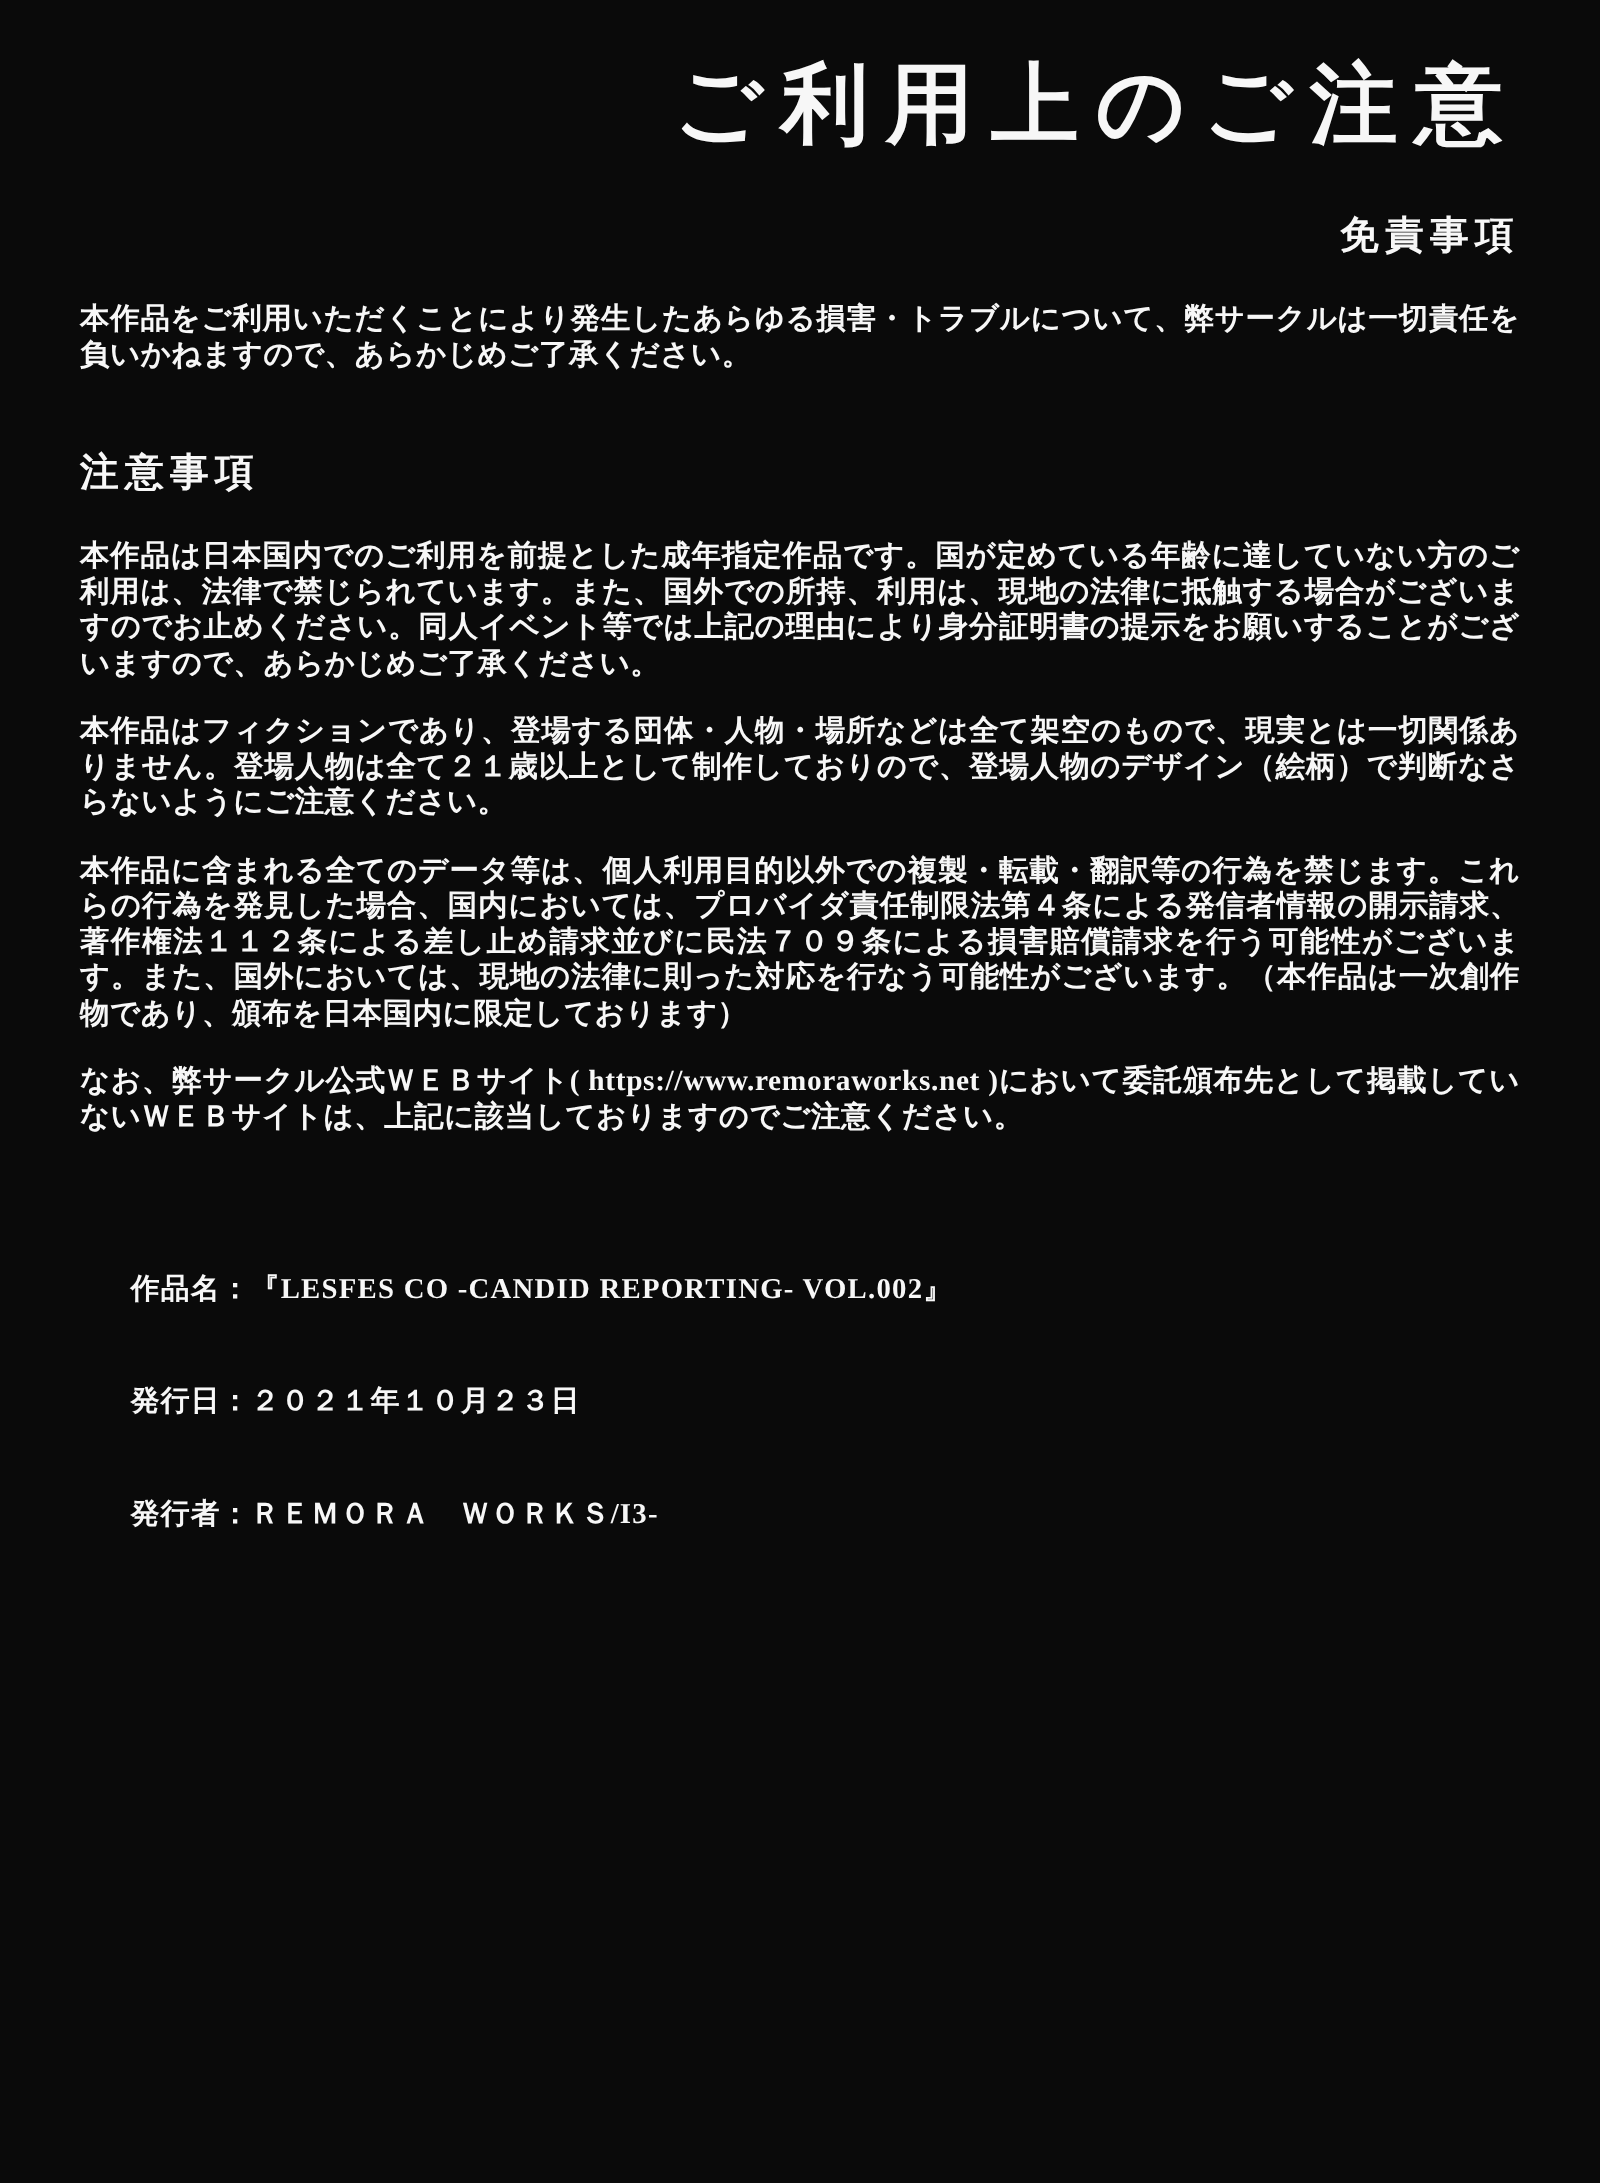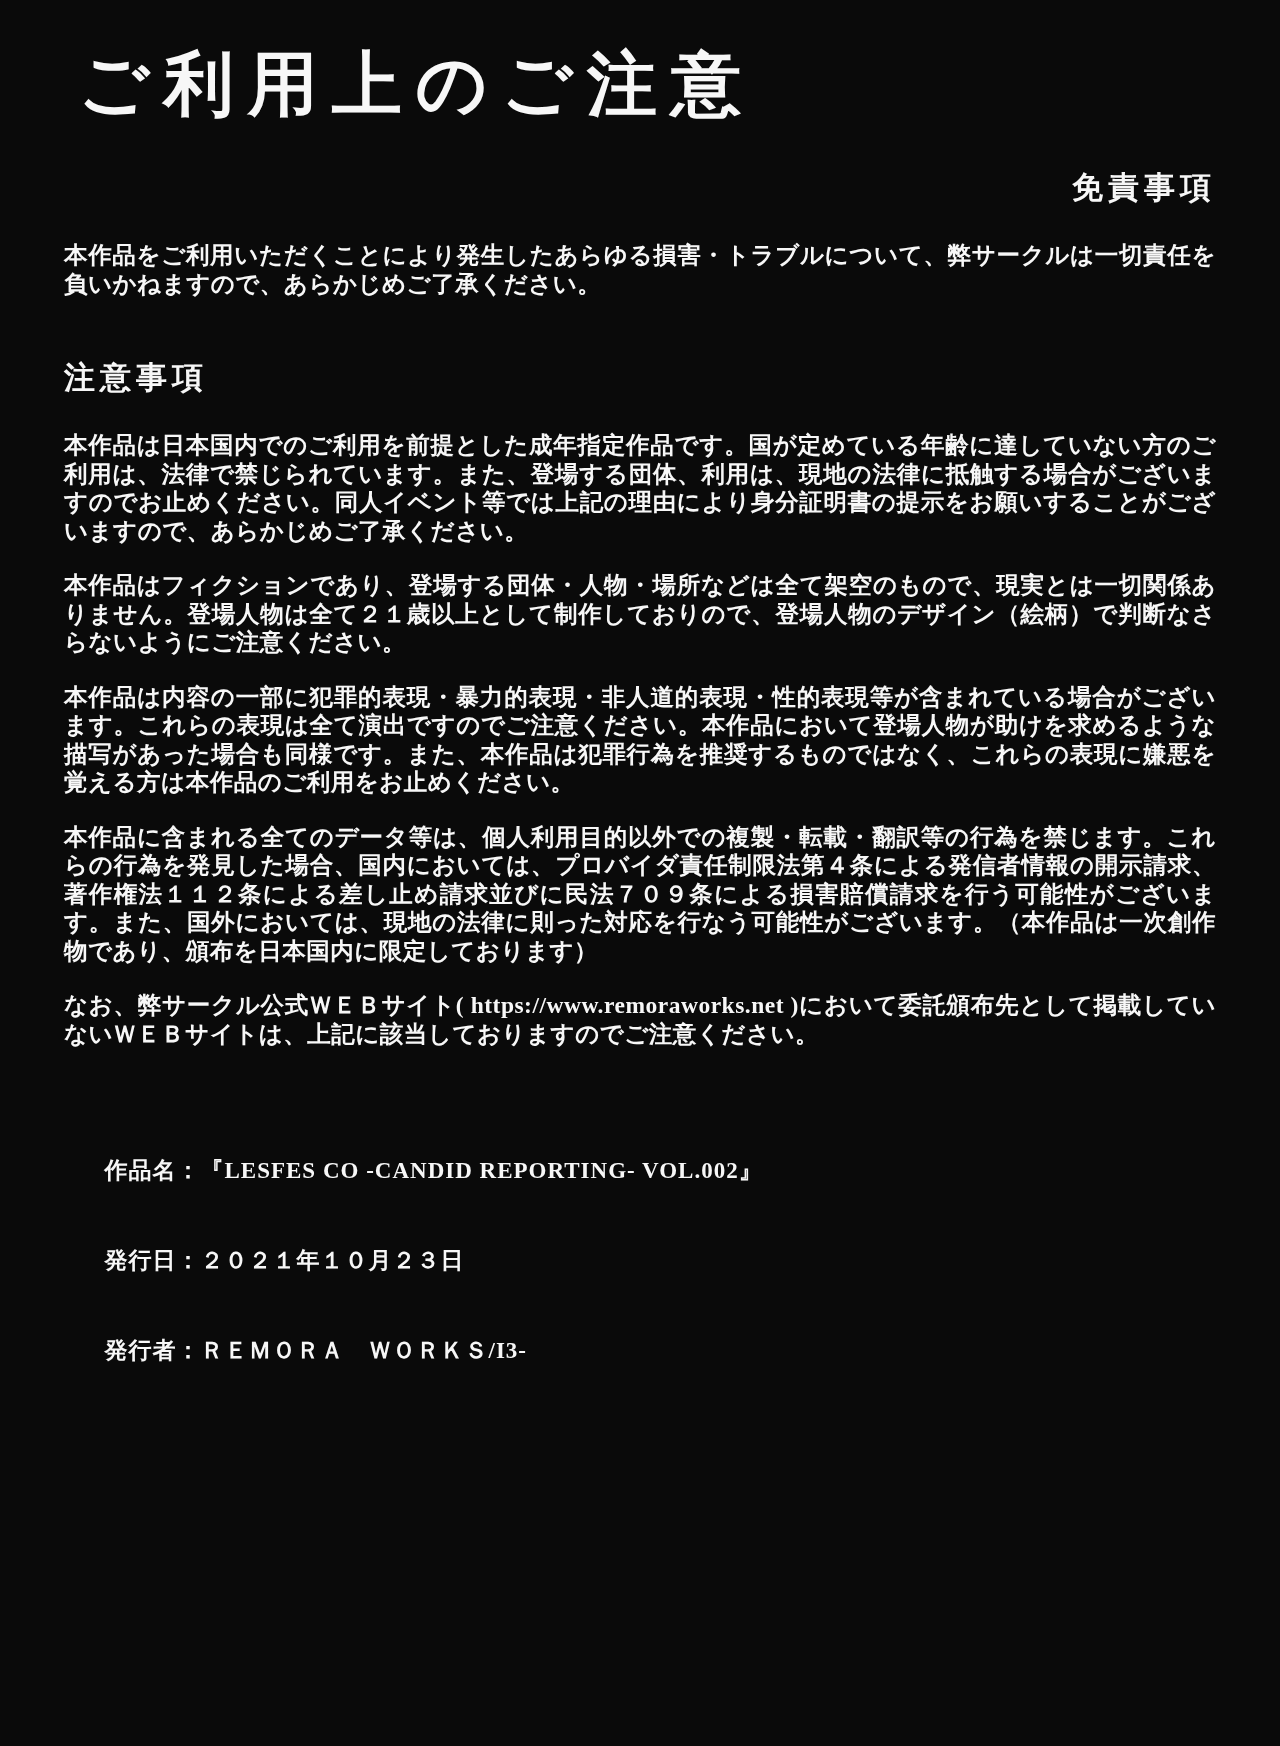--- a/index.html
+++ b/index.html
@@ -17,21 +17,21 @@
     font-family: "Liberation Serif", "DejaVu Serif", serif;
     font-weight: 700;
     overflow: hidden;
     box-sizing: border-box;
     padding: 50px 64px 0 64px;
   }
   .doc-title {
     margin: 0;
     font-size: 70px;
     line-height: 1.0;
-    text-align: left;
+    text-align: right;
     letter-spacing: 14px;
     text-indent: 14px; 
     font-weight: 700;
     white-space: nowrap;
   }
   .section { margin: 0; }
   .section-heading {
     margin: 0;
     font-size: 31px;
     line-height: 1.0;
@@ -71,23 +71,22 @@
   <div class="section sec-intro">
   </div>
 
   <div class="section sec-menseki">
     <h2 class="section-heading">免責事項</h2>
     <p class="para">本作品をご利用いただくことにより発生したあらゆる損害・トラブルについて、弊サークルは一切責任を負いかねますので、あらかじめご了承ください。</p>
   </div>
 
   <div class="section sec-chui">
     <h2 class="section-heading">注意事項</h2>
-    <p class="para">本作品は日本国内でのご利用を前提とした成年指定作品です。国が定めている年齢に達していない方のご利用は、法律で禁じられています。また、登場する団体、利用は、現地の法律に抵触する場合がございますのでお止めください。同人イベント等では上記の理由により身分証明書の提示をお願いすることがございますので、あらかじめご了承ください。</p>
+    <p class="para">本作品は日本国内でのご利用を前提とした成年指定作品です。国が定めている年齢に達していない方のご利用は、法律で禁じられています。また、国外での所持、利用は、現地の法律に抵触する場合がございますのでお止めください。同人イベント等では上記の理由により身分証明書の提示をお願いすることがございますので、あらかじめご了承ください。</p>
     <p class="para">本作品はフィクションであり、登場する団体・人物・場所などは全て架空のもので、現実とは一切関係ありません。登場人物は全て２１歳以上として制作しておりので、登場人物のデザイン（絵柄）で判断なさらないようにご注意ください。</p>
-    <p class="para">本作品は内容の一部に犯罪的表現・暴力的表現・非人道的表現・性的表現等が含まれている場合がございます。これらの表現は全て演出ですのでご注意ください。本作品において登場人物が助けを求めるような描写があった場合も同様です。また、本作品は犯罪行為を推奨するものではなく、これらの表現に嫌悪を覚える方は本作品のご利用をお止めください。</p>
     <p class="para">本作品に含まれる全てのデータ等は、個人利用目的以外での複製・転載・翻訳等の行為を禁じます。これらの行為を発見した場合、国内においては、プロバイダ責任制限法第４条による発信者情報の開示請求、著作権法１１２条による差し止め請求並びに民法７０９条による損害賠償請求を行う可能性がございます。また、国外においては、現地の法律に則った対応を行なう可能性がございます。（本作品は一次創作物であり、頒布を日本国内に限定しております）</p>
     <p class="para">なお、弊サークル公式ＷＥＢサイト( https://www.remoraworks.net )において委託頒布先として掲載していないＷＥＢサイトは、上記に該当しておりますのでご注意ください。</p>
   </div>
 
   <div class="colophon">
     <div class="colophon-row">
       <span class="colophon-label">作品名：</span><span class="colophon-value">『LESFES CO -CANDID REPORTING- VOL.002』</span>
     </div>
     <div class="colophon-row">
       <span class="colophon-label">発行日：</span><span class="colophon-value">２０２１年１０月２３日</span>

